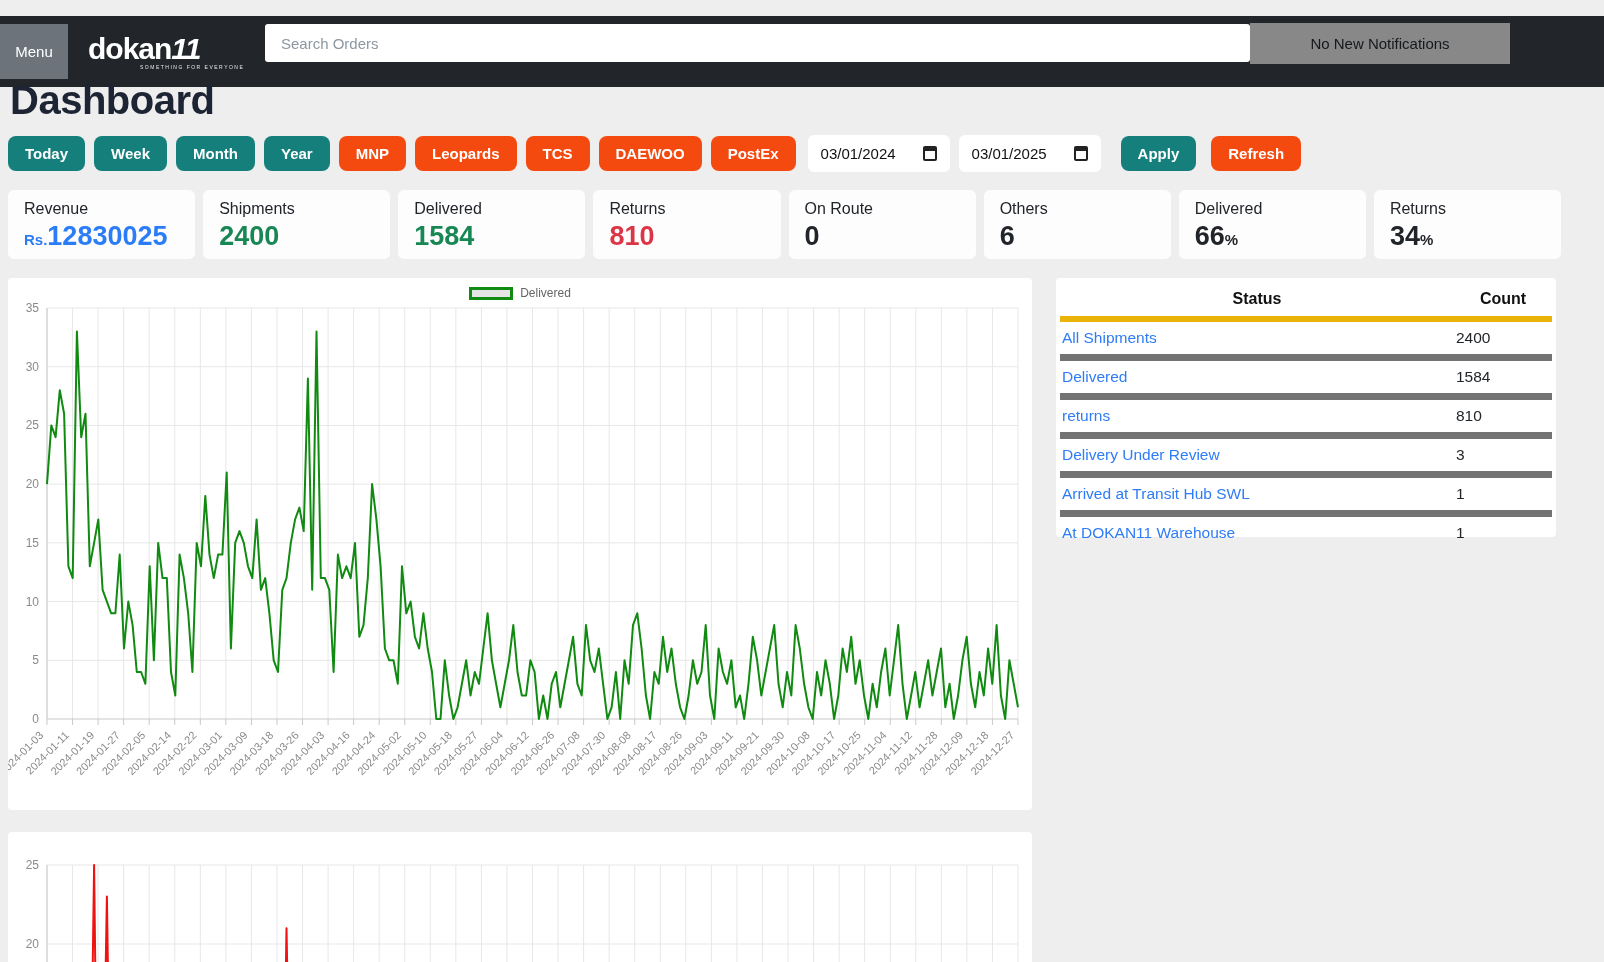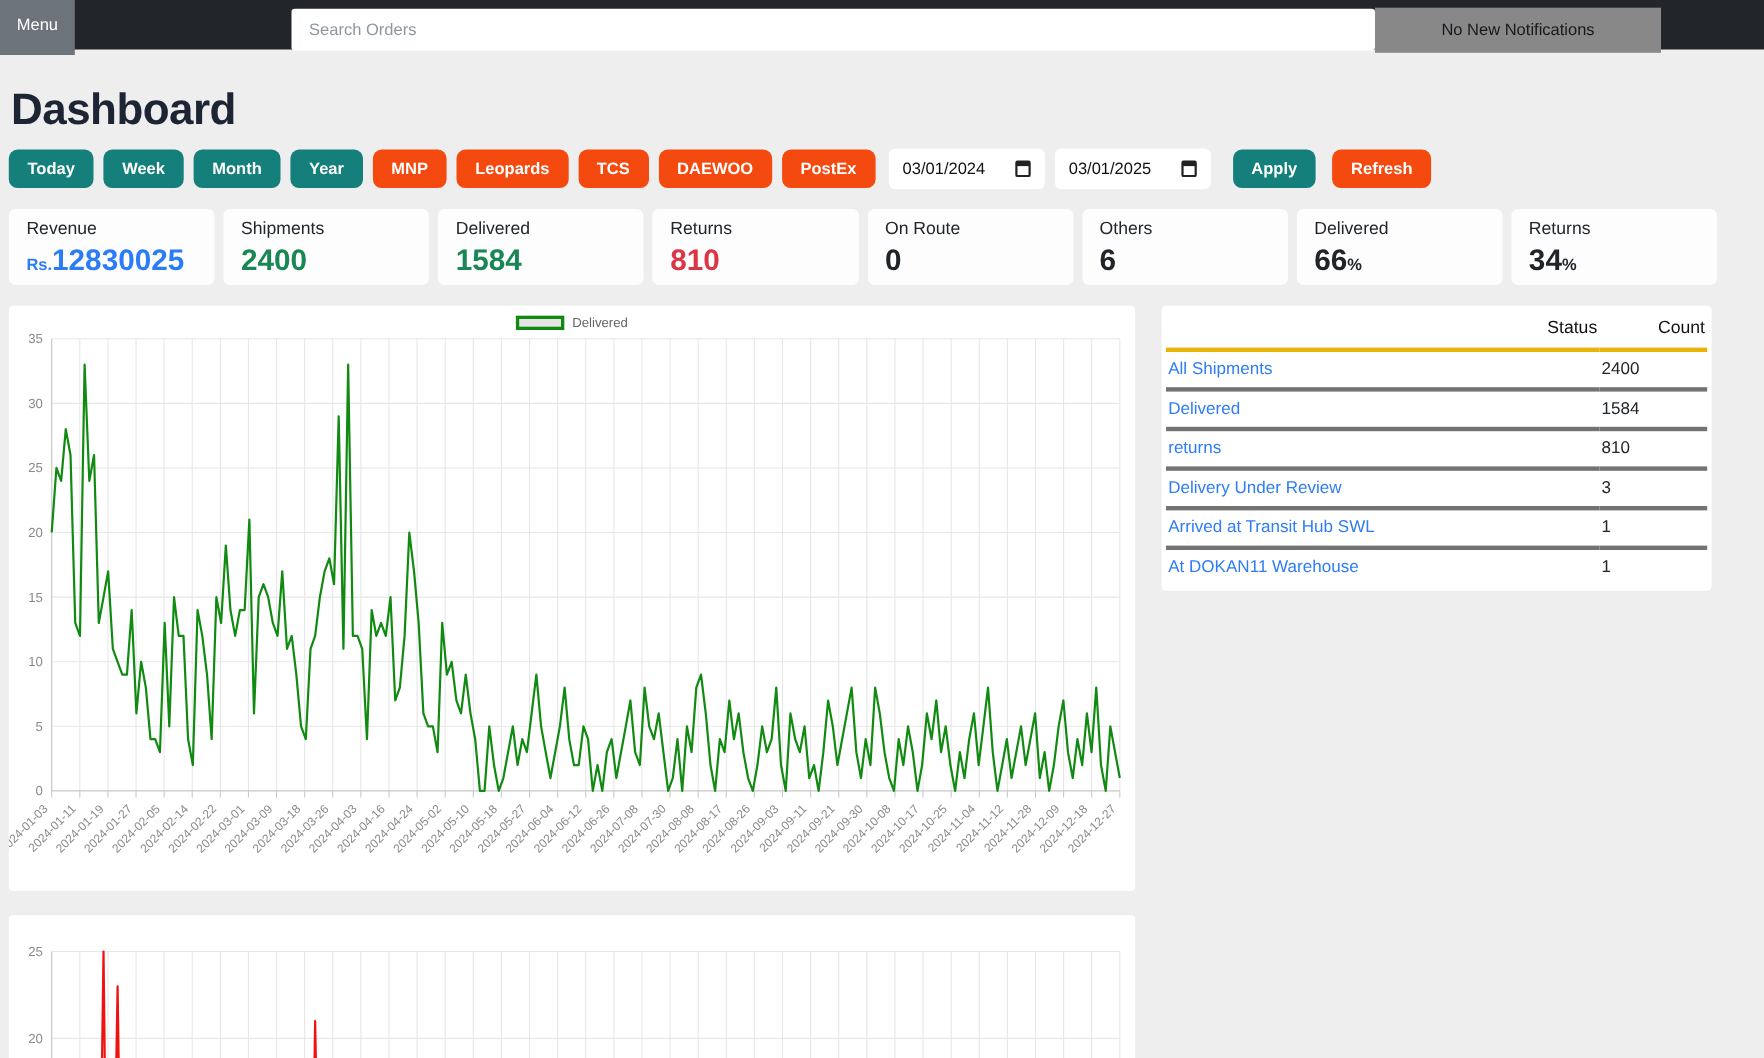--- a/index.html
+++ b/index.html
@@ -4,21 +4,21 @@
 <style>
   * { margin:0; padding:0; box-sizing:border-box; }
   html,body { width:1604px; height:962px; overflow:hidden; }
   body {
     position:relative;
     font-family:"Liberation Sans", sans-serif;
     background:#eeeeee;
     color:#1d2430;
   }
   
-  .navbar { position:absolute; left:0; top:0; width:1604px; height:45px; background:#22262b; display:flex; align-items:center; }
+  .navbar { position:absolute; left:0; top:16px; width:1604px; height:71px; background:#22262b; display:flex; align-items:center; }
   .menu-btn { width:68px; height:55px; background:#6d737b; color:#fff; border:none; font-size:15px; cursor:pointer; font-family:inherit; }
   .logo { margin-left:20px; width:175px; color:#fff; line-height:1; }
   .logo .main { font-size:30px; font-weight:800; letter-spacing:-1px; }
   .logo .num { font-style:italic; font-weight:800; }
   .logo .tagline { display:block; font-size:5px; letter-spacing:1.5px; margin-left:52px; margin-top:1px; color:#e8e8e8; }
   .search-input { position:absolute; left:265px; top:8px; width:985px; height:38px; border:none; border-radius:3px; padding:16px 16px; font-size:15px; font-family:inherit; color:#15803d; outline:none; }
   .search-input::placeholder { color:#8d97a1; }
   .notif-btn { position:absolute; left:1250px; top:7px; width:260px; height:41px; background:#888888; color:#15181c; border:none; font-size:15px; font-family:inherit; cursor:pointer; }
   
   .page-title { position:absolute; left:10px; top:78px; font-size:40px; font-weight:800; color:#1d2433; letter-spacing:-0.5px;text-align:right; }
@@ -43,32 +43,36 @@
   
   .chart-panel { position:absolute; background:#fff; border-radius:4px; }
   .chart-panel.one { left:8px; top:278px; width:1024px; height:532px; }
   .chart-panel.two { left:8px; top:832px; width:1024px; height:560px; }
   .legend { position:absolute; top:8px; left:0; width:100%; display:flex; justify-content:center; align-items:center; gap:7px; font-size:12px; color:#666; }
   .legend-box { width:44px; height:13px; background:#e5e5e5; border:3px solid; display:inline-block; }
   .chart-svg { position:absolute; left:0; top:0; }
   
   .table-panel { position:absolute; left:1056px; top:278px; width:500px; height:259px; background:#fff; border-radius:4px; padding:6px 4px 0 4px; }
   .status-table { width:100%; border-collapse:collapse; font-size:15.5px; }
-  .status-table th { text-align:right; font-size:16px; font-weight:normal; color:#111; padding:6px 2px 8px 2px; border-bottom:4px solid #eab308; }
-  .status-table td { padding:7px 2px; border-bottom:4px solid #737373; }
+  .status-table th { text-align:center; font-size:16px; font-weight:bold; color:#111; padding:6px 2px 8px 2px; border-bottom:6px solid #eab308; }
+  .status-table td { padding:7px 2px; border-bottom:7px solid #737373; }
   .status-table tr:last-child td { border-bottom:none; }
   .status-table .count-col { width:98px; }
   .status-link { color:#2e7cf6; text-decoration:none; cursor:pointer; }
   .status-count { color:#212529; }
 </style>
 </head>
 <body>
 
 <div class="navbar">
   <button class="menu-btn">Menu</button>
+  <div class="logo">
+    <span class="main"><span>dokan</span><span class="num">11</span></span>
+    <span class="tagline">SOMETHING FOR EVERYONE</span>
+  </div>
   <input class="search-input" type="text" placeholder="Search Orders" style="">
   <button class="notif-btn">No New Notifications</button>
 </div>
 
 <h1 class="page-title">Dashboard</h1>
 
 <div class="filter-row">
   <button class="btn btn-teal">Today</button>
   <button class="btn btn-teal">Week</button>
   <button class="btn btn-teal">Month</button>

